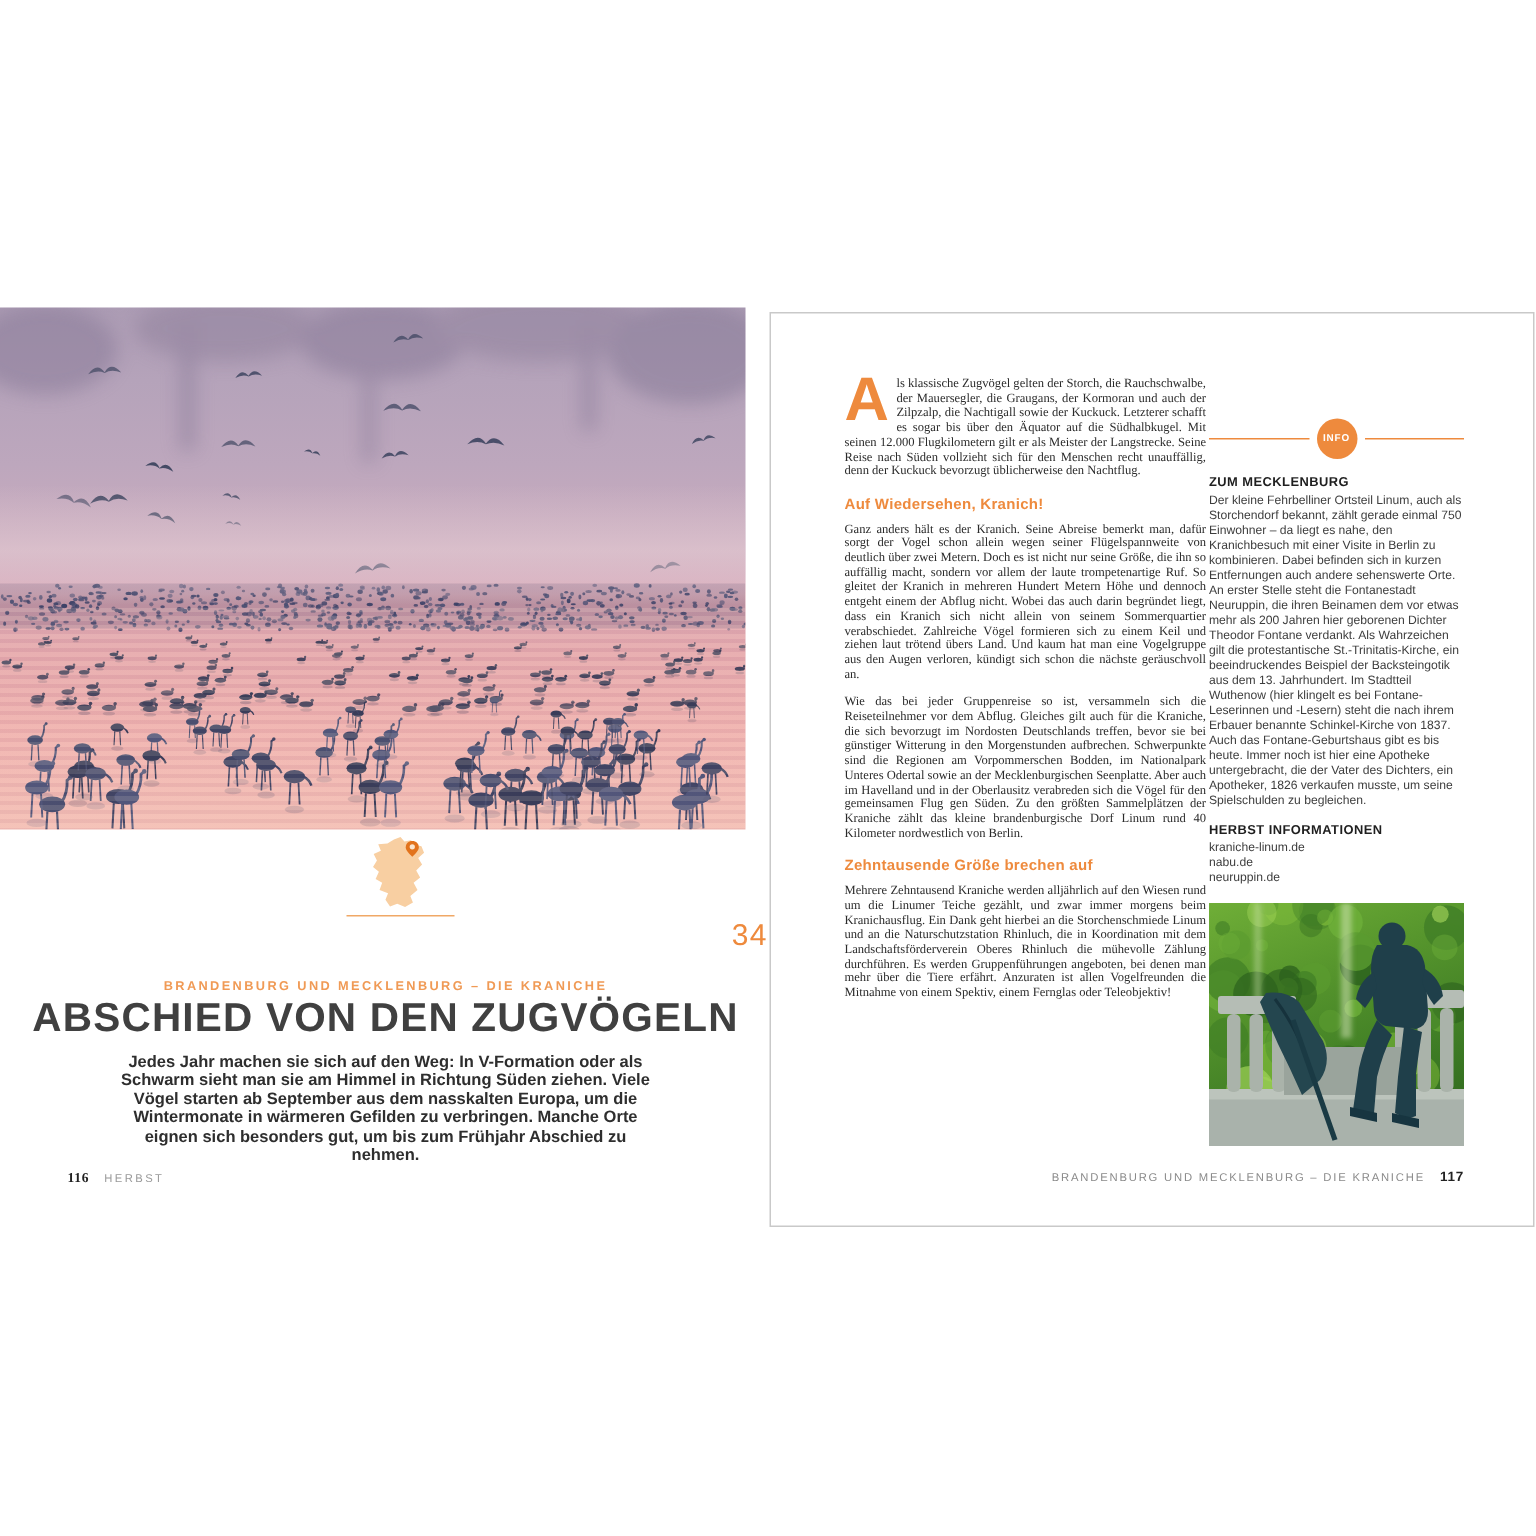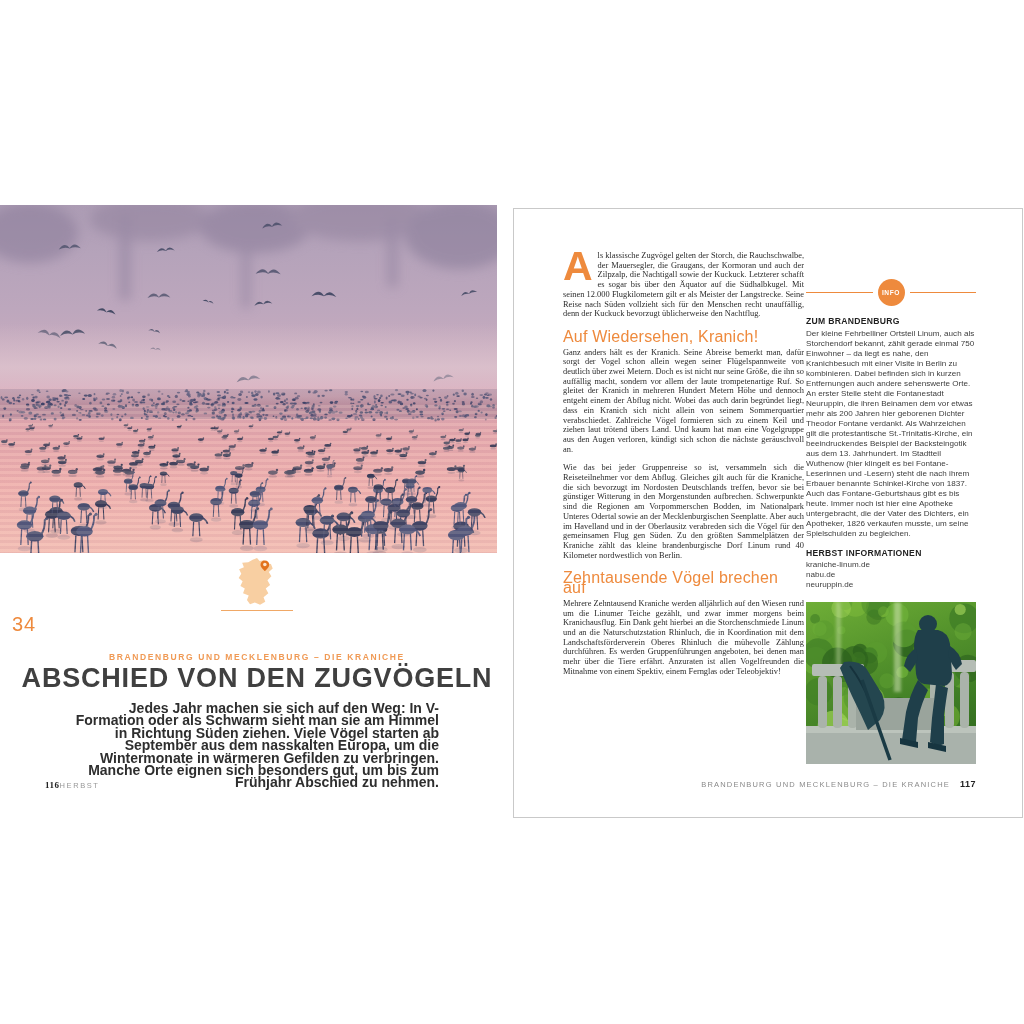--- a/index.html
+++ b/index.html
@@ -16,44 +16,44 @@
       #ac9cb4 0%, #b5a3ba 14%, #bda7bd 30%, #c9abbe 44%,
       #d7afbf 52%, #e0b0ba 55%,
       #dca6b0 57%, #e3a4a9 66%, #eeadab 80%, #f3bcb2 100%);
   }
   .crane-photo svg{position:absolute;left:0;top:0;}
   .fog{position:absolute;left:0;top:118px;width:100%;height:80px;
     background:linear-gradient(180deg,rgba(222,205,216,0) 0%,rgba(228,206,213,.55) 55%,rgba(231,198,201,0) 100%);}
   .shimmer{position:absolute;left:0;top:200px;width:100%;height:148px;
     background:repeating-linear-gradient(180deg,rgba(255,226,214,.18) 0 3px,rgba(182,146,168,.10) 3px 6px);}
 
-  .locator{left:12px;top:558px;width:490px;text-align:left;}
+  .locator{left:22px;top:558px;width:490px;text-align:right;}
   .map-wrap{width:44px;height:48px;margin:0 auto;}
   .num-rule{width:72px;height:0;border-top:1px solid #f0a express;border-top:1px solid #f0a866;margin:4px auto 2px auto;}
   .chapter-num{font-size:20px;color:#ee8a3d;letter-spacing:1px;}
   .kicker{left:12px;top:652px;width:490px;text-align:center;
     font-size:8.5px;font-weight:bold;letter-spacing:1.6px;color:#f09a55;}
   .page-title{left:12px;top:663px;width:490px;text-align:center;
     font-size:27px;font-weight:bold;letter-spacing:.8px;color:#404040;}
-  .intro{left:75px;top:702px;width:364px;text-align:right;
-    font-size:14px;line-height:12.4px;font-weight:bold;color:#2e2e2e;}
+  .intro{left:75px;top:702px;width:364px;text-align:center;
+    font-size:11px;line-height:12.4px;font-weight:bold;color:#2e2e2e;}
   .footer-left{left:45px;top:780px;font-size:9px;color:#222;}
   .footer-left .pg{font-weight:bold;letter-spacing:.5px;font-family:Liberation Serif, serif;}
-  .footer-left .sec{font-size:7.5px;color:#999;letter-spacing:1.6px;}
+  .footer-left .sec{font-size:7.5px;color:#999;letter-spacing:1.6px;margin-left:10px;}
 
   
   .page-right{left:513px;top:208px;width:508px;height:608px;background:#fff;
     border:1px solid #c9c9c9;}
   .col-main{position:absolute;left:49px;top:42px;width:241px;
     font-family:"Liberation Serif",serif;font-size:8.4px;line-height:9.7px;
     color:#2b2b2b;text-align:justify;}
   .dropcap{float:left;font-family:"Liberation Sans",sans-serif;font-weight:bold;
     font-size:41px;line-height:29px;color:#ee8a3d;margin:1px 5px 0 0;}
   .para{margin:0 0 9px 0;}
-  .subhead{font-family:"Liberation Sans",sans-serif;font-size:16px;font-weight:normal;
+  .subhead{font-family:"Liberation Sans",sans-serif;font-size:10px;font-weight:bold;
     color:#ee8a3d;margin:13px 0 6px 0;text-align:left;letter-spacing:.2px;}
 
   .col-side{position:absolute;left:292px;top:44px;width:170px;}
   .caption{font-size:7.3px;line-height:7.9px;font-weight:bold;color:#333;}
   .cap-arrow{color:#ee8a3d;}
   .info-divider{display:flex;align-items:center;margin:26px 0 10px 0;}
   .info-divider .line{flex:1;border-top:1px solid #ee8a3d;}
   .info-badge{width:27px;height:27px;border-radius:50%;background:#ee8a3d;color:#fff;
     font-size:6.6px;font-weight:bold;letter-spacing:.6px;display:flex;align-items:center;
     justify-content:center;margin:0 5px;}
@@ -2121,33 +2121,33 @@
   <span class="pg">116</span><span class="sec">HERBST</span>
 </div>
 
 <div class="abs page-right">
 
   <div class="col-main">
     <div class="para"><span class="dropcap">A</span><span>ls klassische Zugvögel gelten der Storch, die Rauchschwalbe, der Mauersegler, die Graugans, der Kormoran und auch der Zilpzalp, die Nachtigall sowie der Kuckuck. Letzterer schafft es sogar bis über den Äquator auf die Südhalbkugel. Mit seinen 12.000 Flugkilometern gilt er als Meister der Langstrecke. Seine Reise nach Süden vollzieht sich für den Menschen recht unauffällig, denn der Kuckuck bevorzugt üblicherweise den Nachtflug.</span></div>
     <div class="subhead">Auf Wiedersehen, Kranich!</div>
     <div class="para">Ganz anders hält es der Kranich. Seine Abreise bemerkt man, dafür sorgt der Vogel schon allein wegen seiner Flügelspannweite von deutlich über zwei Metern. Doch es ist nicht nur seine Größe, die ihn so auffällig macht, sondern vor allem der laute trompetenartige Ruf. So gleitet der Kranich in mehreren Hundert Metern Höhe und dennoch entgeht einem der Abflug nicht. Wobei das auch darin begründet liegt, dass ein Kranich sich nicht allein von seinem Sommerquartier verabschiedet. Zahlreiche Vögel formieren sich zu einem Keil und ziehen laut trötend übers Land. Und kaum hat man eine Vogelgruppe aus den Augen verloren, kündigt sich schon die nächste geräuschvoll an.</div>
     <div class="para">Wie das bei jeder Gruppenreise so ist, versammeln sich die Reiseteilnehmer vor dem Abflug. Gleiches gilt auch für die Kraniche, die sich bevorzugt im Nordosten Deutschlands treffen, bevor sie bei günstiger Witterung in den Morgenstunden aufbrechen. Schwerpunkte sind die Regionen am Vorpommerschen Bodden, im Nationalpark Unteres Odertal sowie an der Mecklenburgischen Seenplatte. Aber auch im Havelland und in der Oberlausitz verabreden sich die Vögel für den gemeinsamen Flug gen Süden. Zu den größten Sammelplätzen der Kraniche zählt das kleine brandenburgische Dorf Linum rund 40 Kilometer nordwestlich von Berlin.</div>
-    <div class="subhead">Zehntausende Vögel brechen auf</div>
+    <div class="subhead">Zehntausende Größe brechen auf</div>
     <div class="para">Mehrere Zehntausend Kraniche werden alljährlich auf den Wiesen rund um die Linumer Teiche gezählt, und zwar immer morgens beim Kranichausflug. Ein Dank geht hierbei an die Storchenschmiede Linum und an die Naturschutzstation Rhinluch, die in Koordination mit dem Landschaftsförderverein Oberes Rhinluch die mühevolle Zählung durchführen. Es werden Gruppenführungen angeboten, bei denen man mehr über die Tiere erfährt. Anzuraten ist allen Vogelfreunden die Mitnahme von einem Spektiv, einem Fernglas oder Teleobjektiv!</div>
   </div>
 
   <div class="col-side">
 
     <div class="info-divider">
       <div class="line"></div>
       <div class="info-badge">INFO</div>
       <div class="line"></div>
     </div>
 
-    <div class="info-title">ZUM BRANDENBURG</div>
+    <div class="info-title">ZUM MECKLENBURG</div>
     <div class="info-body">Der kleine Fehrbelliner Ortsteil Linum, auch als Storchendorf bekannt, zählt gerade einmal 750 Einwohner – da liegt es nahe, den Kranichbesuch mit einer Visite in Berlin zu kombinieren. Dabei befinden sich in kurzen Entfernungen auch andere sehenswerte Orte. An erster Stelle steht die Fontanestadt Neuruppin, die ihren Beinamen dem vor etwas mehr als 200 Jahren hier geborenen Dichter Theodor Fontane verdankt. Als Wahrzeichen gilt die protestantische St.-Trinitatis-Kirche, ein beeindruckendes Beispiel der Backsteingotik aus dem 13. Jahrhundert. Im Stadtteil Wuthenow (hier klingelt es bei Fontane-Leserinnen und -Lesern) steht die nach ihrem Erbauer benannte Schinkel-Kirche von 1837. Auch das Fontane-Geburtshaus gibt es bis heute. Immer noch ist hier eine Apotheke untergebracht, die der Vater des Dichters, ein Apotheker, 1826 verkaufen musste, um seine Spielschulden zu begleichen.</div>
 
     <div class="more-title">HERBST INFORMATIONEN</div>
     <div class="side-link">kraniche-linum.de</div>
     <div class="side-link">nabu.de</div>
     <div class="side-link">neuruppin.de</div>
     <hr class="side-rule">
   </div>
 
   <div class="statue-photo">

